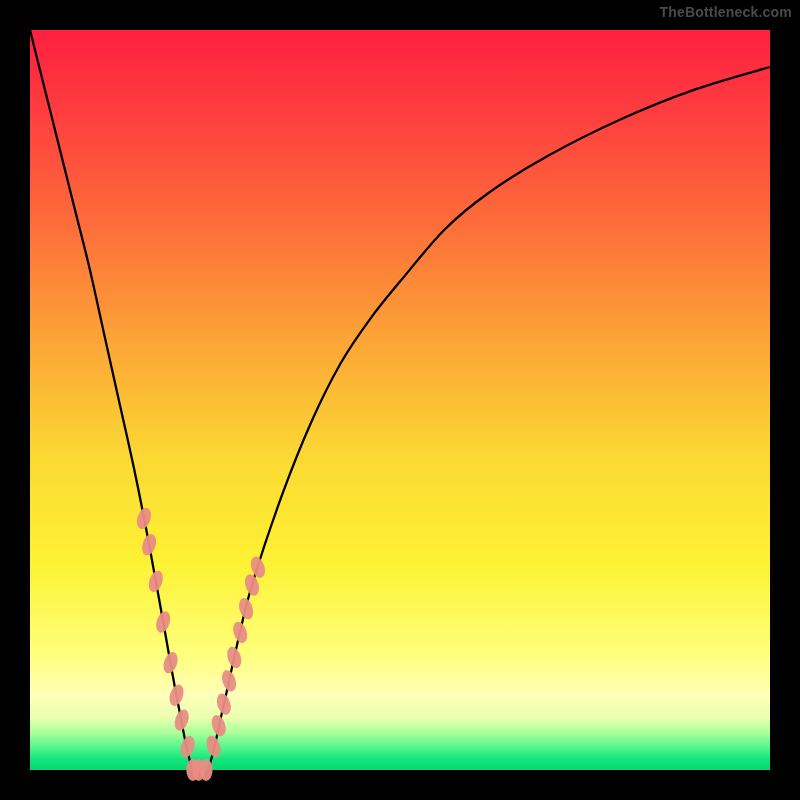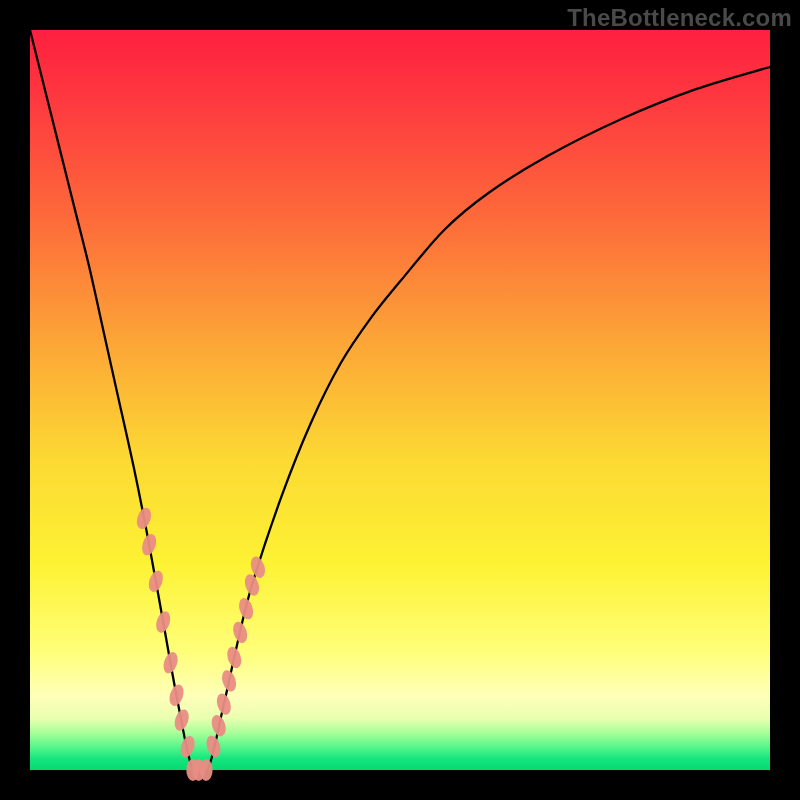--- a/index.html
+++ b/index.html
@@ -39,21 +39,21 @@
       #52f58b 97%,
       #16e57e 98.5%,
       #05d96f 100%
     );
   }
   .watermark {
     position: absolute;
     top: 4px;
     right: 8px;
     color: #4a4a4a;
-    font-size: 24px;
+    font-size: 14px;
     font-weight: 600;
     letter-spacing: 0.2px;
     user-select: none;
   }
   svg.curves {
     position: absolute;
     left: 0;
     top: 0;
     width: 740px;
     height: 740px;

